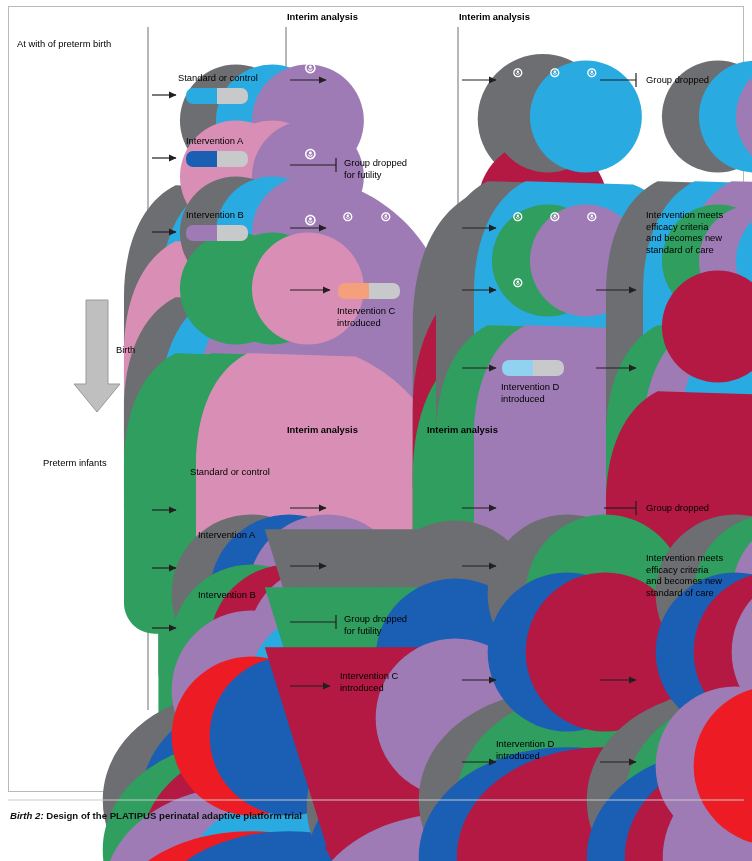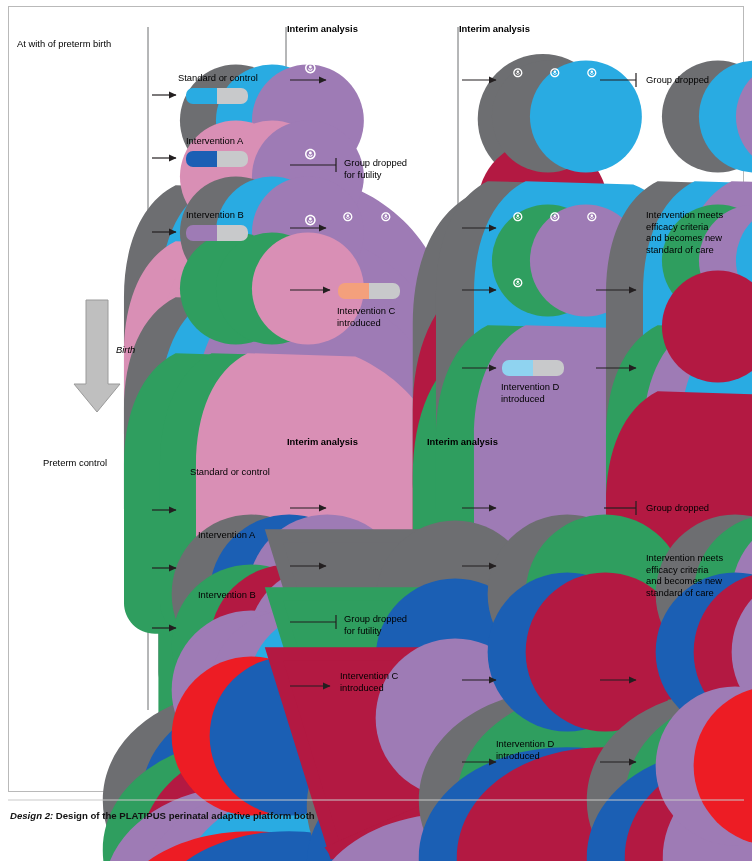--- a/index.html
+++ b/index.html
@@ -20,21 +20,21 @@
     box-sizing:border-box;
     background:#fff;
   }
   .lbl{
     position:absolute;
     font-size:9.4px;
     line-height:11.5px;
     color:#000;
     white-space:pre;
   }
-  .lbl.bold{font-weight:bold;margin-top:12px;}
+  .lbl.bold{font-weight:bold;}
   .caption{
     position:absolute;
     left:10px;
     font-size:9.6px;
     line-height:12px;
     color:#111;
   }
   .caption .ttl{font-style:italic;font-weight:bold;}
   .caption .ttl2{font-weight:bold;}
   svg.layer{position:absolute;left:0;top:0;width:752px;height:861px;pointer-events:none;}
@@ -436,41 +436,41 @@
 introduced</div>
   <div class="lbl" style="left:501px;top:381px;">Intervention D
 introduced</div>
 
   <div class="lbl" style="left:646px;top:74px;">Group dropped</div>
   <div class="lbl" style="left:646px;top:209px;">Intervention meets
 efficacy criteria
 and becomes new
 standard of care</div>
 
-  <div class="lbl" style="left:116px;top:344px;font-style:italic;">Birth</div>
+  <div class="lbl" style="left:116px;top:344px;">Birth</div>
 
   <div class="lbl bold" style="left:287px;top:424px;">Interim analysis</div>
   <div class="lbl bold" style="left:427px;top:424px;">Interim analysis</div>
 
-  <div class="lbl" style="left:43px;top:457px;">Preterm control</div>
+  <div class="lbl" style="left:43px;top:457px;">Preterm infants</div>
 
   <div class="lbl" style="left:190px;top:466px;">Standard or control</div>
   <div class="lbl" style="left:198px;top:529px;">Intervention A</div>
   <div class="lbl" style="left:198px;top:589px;">Intervention B</div>
 
   <div class="lbl" style="left:344px;top:613px;">Group dropped
 for futility</div>
   <div class="lbl" style="left:340px;top:670px;">Intervention C
 introduced</div>
   <div class="lbl" style="left:496px;top:738px;">Intervention D
 introduced</div>
 
   <div class="lbl" style="left:646px;top:502px;">Group dropped</div>
   <div class="lbl" style="left:646px;top:552px;">Intervention meets
 efficacy criteria
 and becomes new
 standard of care</div>
 
   <div class="caption" style="top:810px;width:720px;">
-    <span class="ttl">Design 2:</span><span class="ttl2"> Design of the PLATIPUS perinatal adaptive platform both</span><br>
+    <span class="ttl">Birth 2:</span><span class="ttl2"> Design of the PLATIPUS perinatal adaptive platform trial</span><br>
   </div>
 
 </div>
 
 </body></html>

